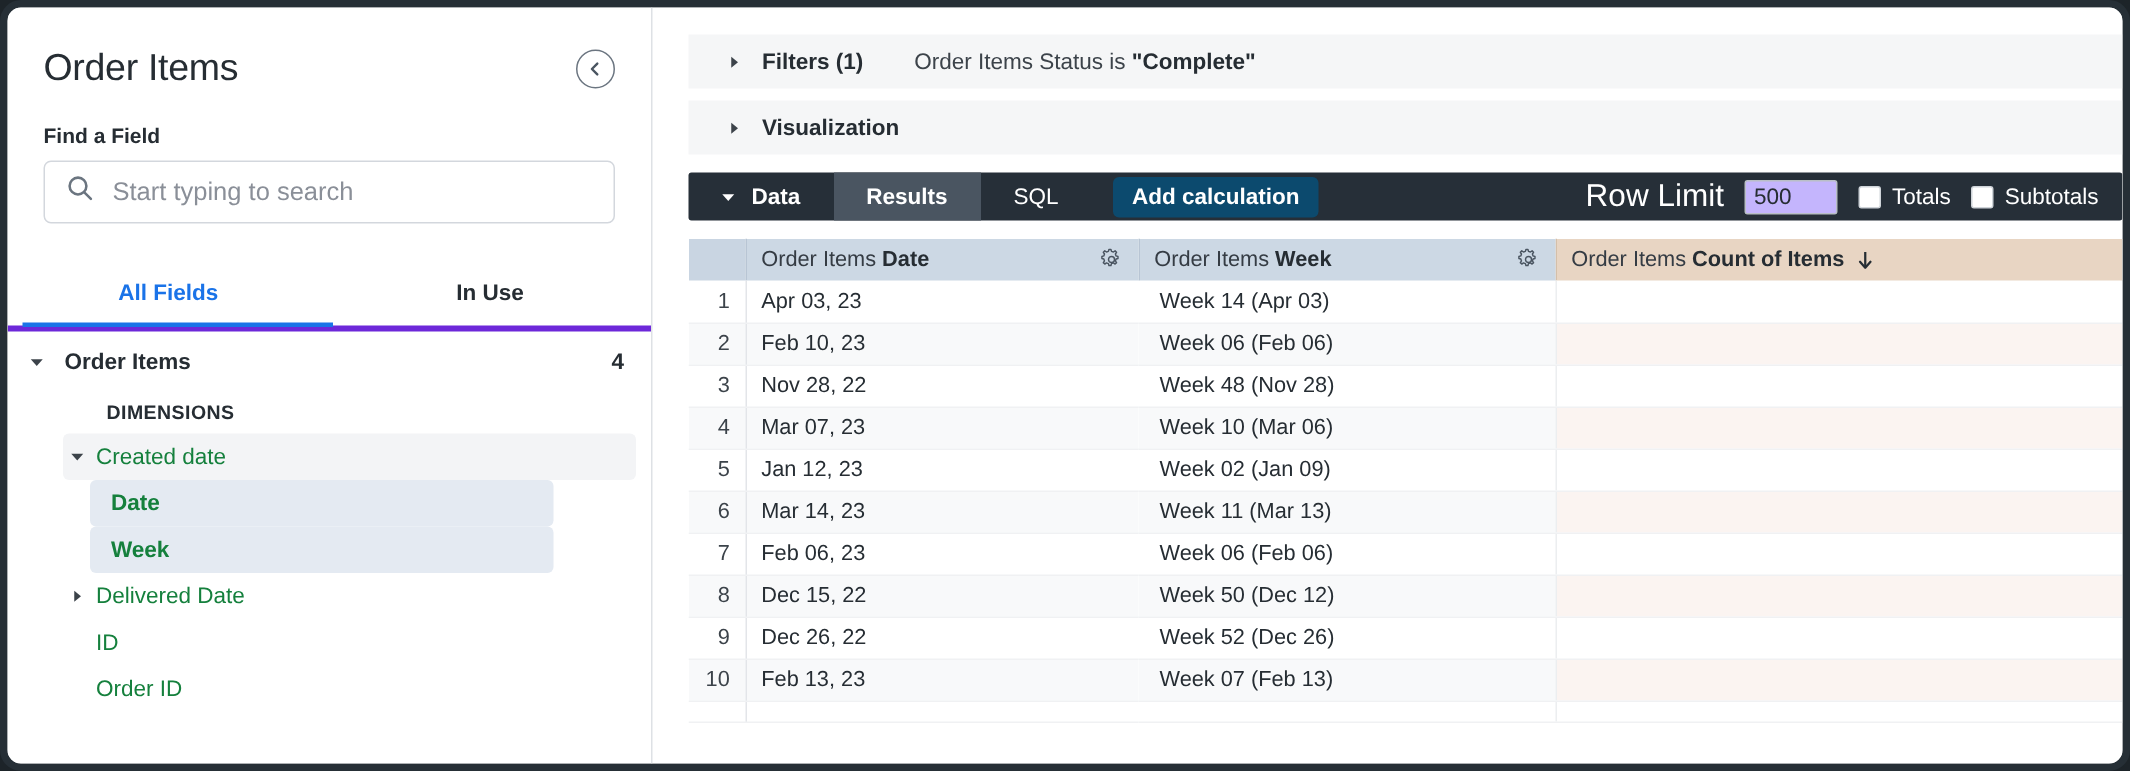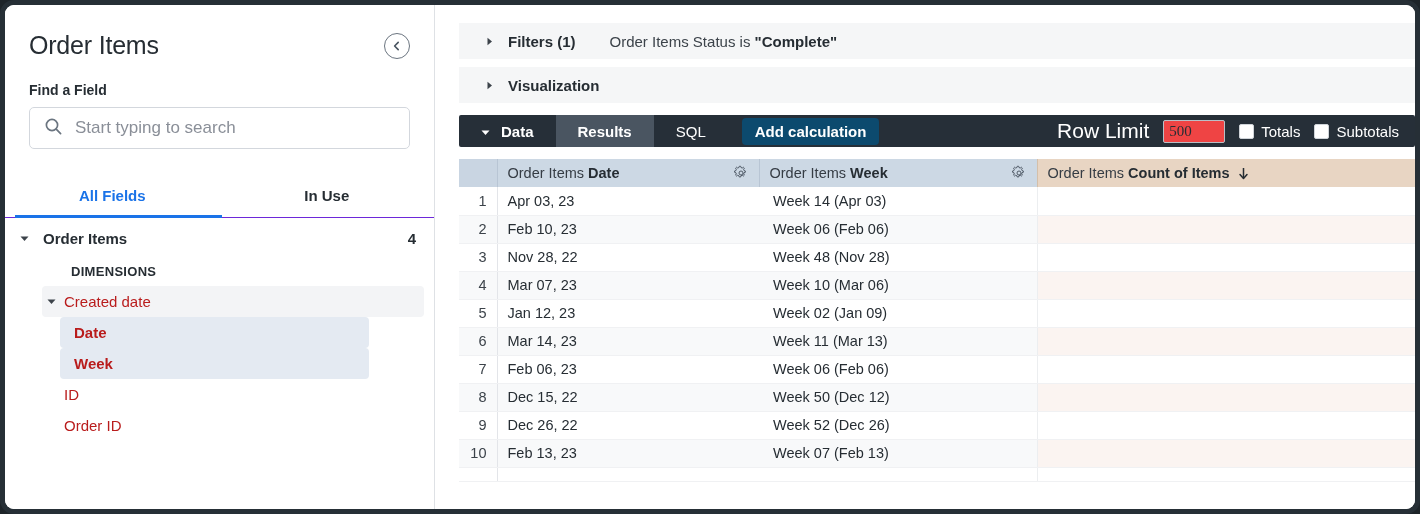--- a/index.html
+++ b/index.html
@@ -61,21 +61,21 @@
     font-family: "Liberation Sans", sans-serif;
     font-size: 17px; color: #262d33;
     background: transparent;
     margin-left: 12px;
   }
   .search-input::placeholder { color: #8a8f98; }
 
   .tabs {
     margin-top: 28px;
     display: flex;
-    border-bottom: 1px solid #6d28d9;
+    border-bottom: 4px solid #6d28d9;
     position: relative;
   }
   .tab {
     flex: 1; text-align: center;
     font-size: 15px; font-weight: bold;
     padding: 10px 0 13px 0;
     cursor: pointer;
     color: #262d33;
   }
   .tab.active { color: #1a73e8; }
@@ -107,21 +107,21 @@
     font-size: 13px; font-weight: bold; color: #262d33;
     letter-spacing: 0.3px;
     padding: 9px 0 7px 66px;
   }
   .dim-row {
     margin: 0 10px 0 37px;
     border-radius: 4px;
     height: 31px;
     display: flex; align-items: center;
     cursor: pointer;
-    font-size: 15px; color: #b91c1c;
+    font-size: 15px; color: #15803d;
   }
   .dim-row.highlight { background: #f3f4f6; }
   .dim-row .caret { margin-left: 0; }
   .dim-row .lbl { margin-left: 4px; }
   .dim-row.indent { margin-left: 55px; }
   .dim-row.selected { background: #e4eaf2; font-weight: bold; padding-left: 14px; margin-right: 65px;}
   .dim-row.plain { padding-left: 22px; }
 
   
   #main {
@@ -174,22 +174,22 @@
   .tb-right {
     margin-left: auto;
     display: flex; align-items: center;
     padding-right: 16px;
     gap: 14px;
   }
   .rl-label { font-size: 21px; }
   .rl-input {
     width: 62px; height: 23px;
     border: 1px solid #b9bfc6; border-radius: 2px;
-    background: #ef4444; color: #262d33;
-    font-family: Liberation Serif, serif;
+    background: #c4b5fd; color: #262d33;
+    font-family: Liberation Sans, sans-serif;
     font-size: 15px;
     padding: 0 5px;
     outline: none;
   }
   .cbx-wrap { display: flex; align-items: center; gap: 7px; cursor: pointer; font-size: 15px; }
   .cbx {
     width: 15px; height: 15px; background: #fff;
     border: 1px solid #cfd4d9; border-radius: 2px;
   }
 
@@ -291,20 +291,28 @@
           <svg width="9" height="9" viewBox="0 0 9 9">
               <path d="M0.5 2.5 L8.5 2.5 L4.5 7 Z" fill="#3c434a"></path>
             </svg>
         </span>
         <span class="lbl">Created date</span>
       </div>
 
       <div class="dim-row indent selected">Date</div>
       <div class="dim-row indent selected">Week</div>
 
+      <div class="dim-row">
+        <span class="caret">
+          <svg width="9" height="9" viewBox="0 0 9 9">
+              <path d="M2.5 0.8 L7 4.5 L2.5 8.2 Z" fill="#3c434a"></path>
+            </svg>
+        </span>
+        <span class="lbl">Delivered Date</span>
+      </div>
 
       <div class="dim-row plain">ID</div>
       <div class="dim-row plain">Order ID</div>
 
     </div>
   </div>
 
   <div id="main">
 
     <div class="bar">

